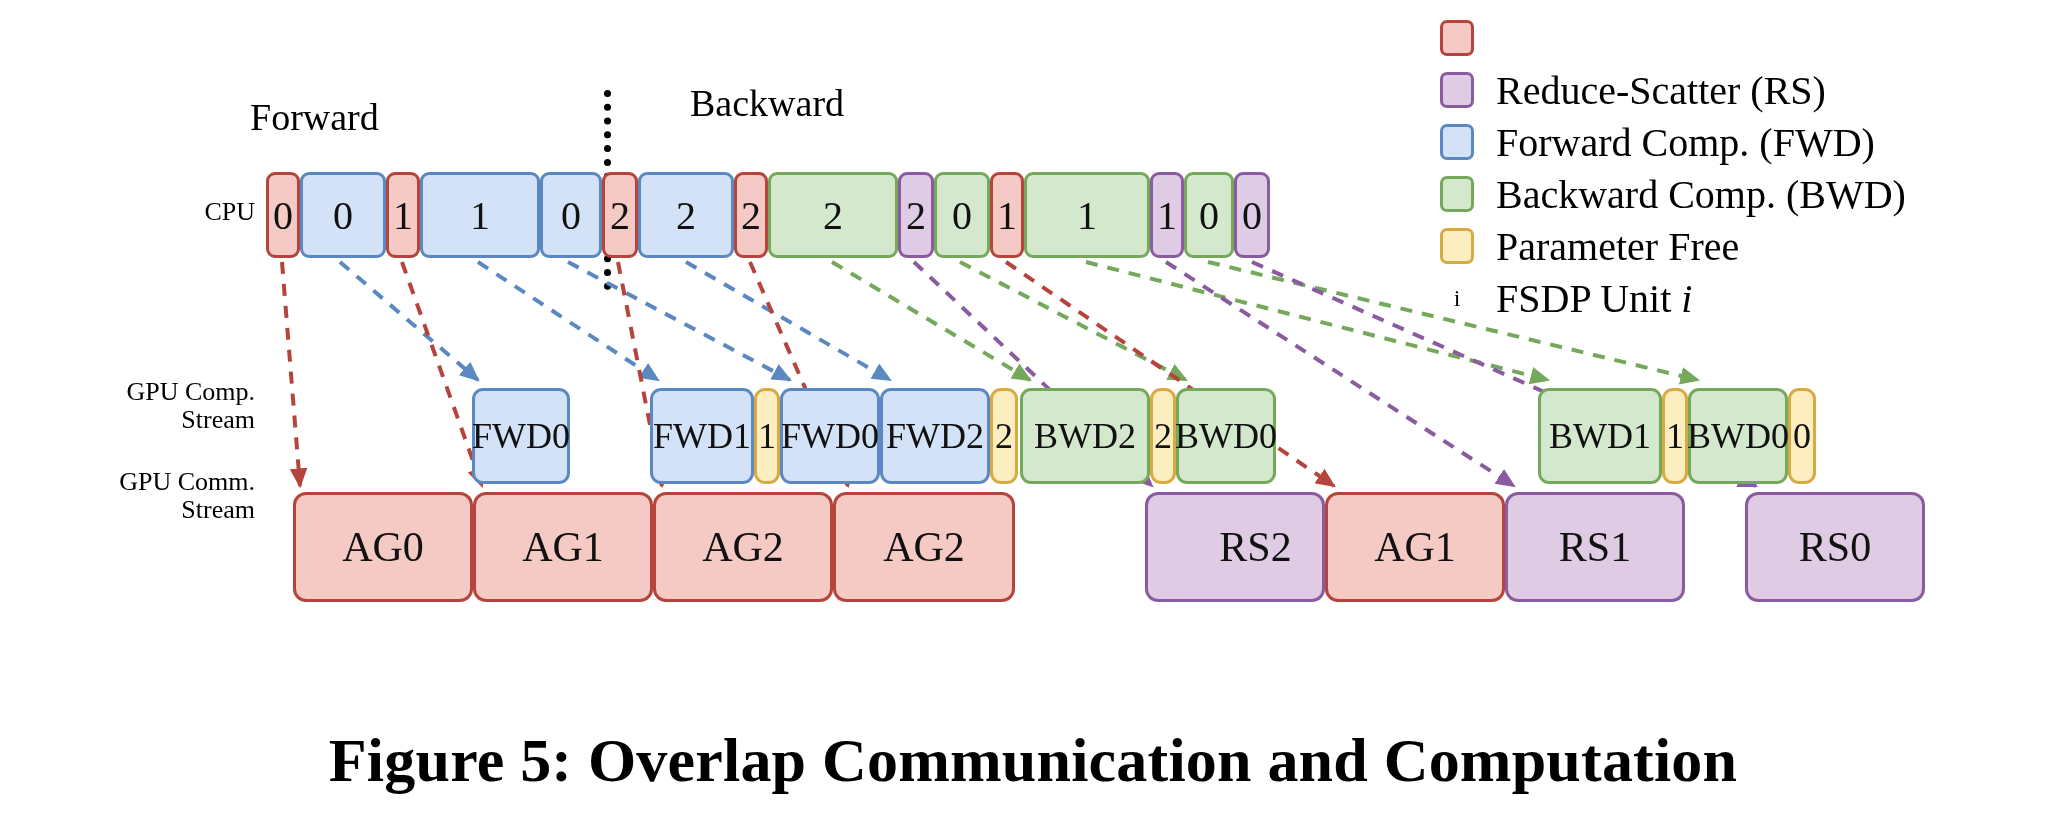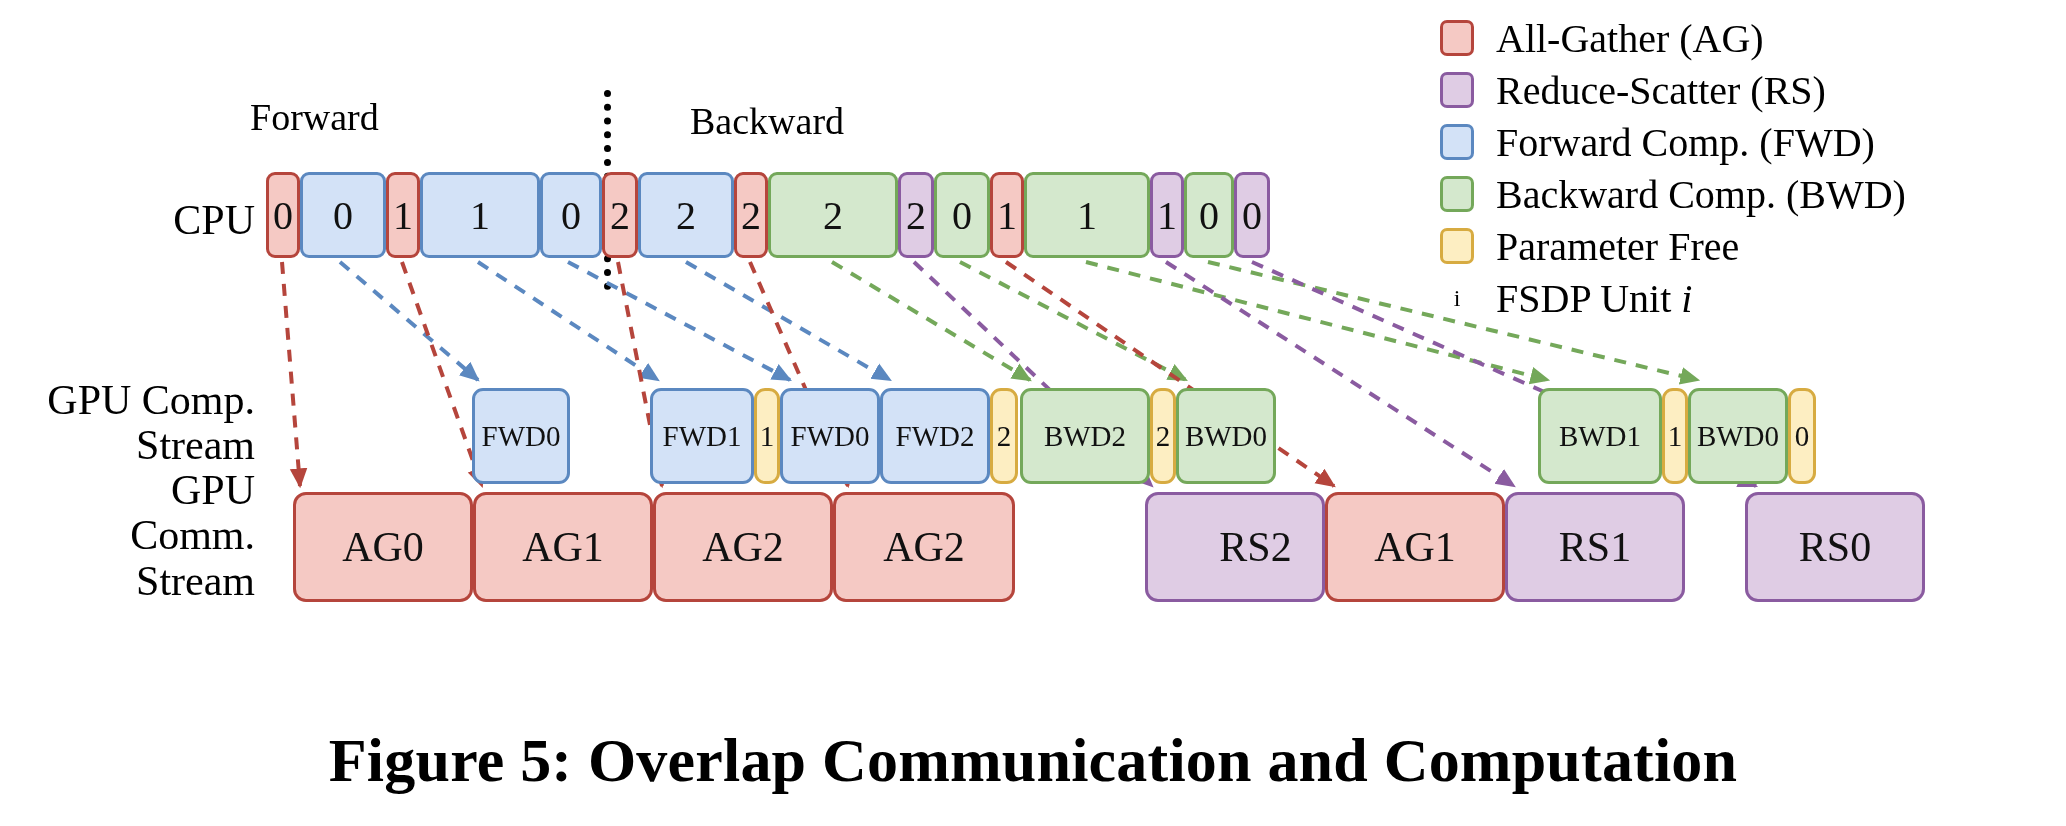--- a/index.html
+++ b/index.html
@@ -17,26 +17,26 @@
     display:flex;align-items:center;justify-content:center;
     white-space:nowrap;overflow:visible;
   }
   .ag  {background:#f5c9c4;border-color:#b5453c;}
   .rs  {background:#dfcce4;border-color:#8a5ba0;}
   .fwd {background:#d3e2f7;border-color:#5b88c0;}
   .bwd {background:#d4e8cd;border-color:#74a85a;}
   .pf  {background:#fdeec2;border-color:#d7ab41;}
 
   .cpu-row .blk{height:86px;top:0;font-size:40px;color:#111;border-radius:9px;}
-  .comp-row .blk{height:96px;top:0;font-size:29px;color:#111;border-radius:11px;}
+  .comp-row .blk{height:96px;top:0;font-size:36px;color:#111;border-radius:11px;}
   .comm-row .blk{height:110px;top:0;font-size:42px;color:#111;border-radius:13px;}
 
   
   .rowlabel{
-    position:absolute;text-align:right;font-size:42px;color:#000;
+    position:absolute;text-align:right;font-size:26px;color:#000;
     line-height:1.08;white-space:pre-line;
   }
   .phase-label{
     position:absolute;font-size:38px;color:#000;text-align:left;
   }
 
   
   .divider{
     position:absolute;width:0;border-left:7px dotted #000;
   }
@@ -66,21 +66,21 @@
   #arrows{position:absolute;left:0;top:0;width:2066px;height:826px;
           pointer-events:none;}
 </style>
 </head>
 <body>
 
 <div id="stage">
 
   <div id="phase-layer">
       <div class="phase-label" style="left: 250px; top: 95px; width: 200px;">Forward</div>
-      <div class="phase-label" style="left: 690px; top: 99px; width: 220px;">Backward</div>
+      <div class="phase-label" style="left: 690px; top: 81px; width: 220px;">Backward</div>
     </div>
 
   <div class="divider" id="divider" style="left: 604px; top: 90px; height: 200px;"></div>
 
   <div id="rowlabel-layer">
       <div class="rowlabel" style="left: 70px; top: 198px; width: 185px;">CPU</div>
       <div class="rowlabel" style="left: 40px; top: 378px; width: 215px;">GPU Comp.
 Stream</div>
       <div class="rowlabel" style="left: 40px; top: 468px; width: 215px;">GPU Comm.
 Stream</div>
@@ -162,21 +162,20 @@
       <div class="blk ag" style="left: 833px; width: 182px;">AG2</div>
       <div class="blk rs" style="left: 1145px; width: 180px; padding-left: 41px;">RS2</div>
       <div class="blk ag" style="left: 1325px; width: 180px;">AG1</div>
       <div class="blk rs" style="left: 1505px; width: 180px;">RS1</div>
       <div class="blk rs" style="left: 1745px; width: 180px;">RS0</div>
     </div>
 
   <div id="legend">
       <div class="lg-row">
         <div class="lg-sw" style="background: rgb(245, 201, 196); border-color: rgb(181, 69, 60);"></div>
-        <div class="lg-tx">All-Gather (AG)</div>
       </div>
       <div class="lg-row">
         <div class="lg-sw" style="background: rgb(223, 204, 228); border-color: rgb(138, 91, 160);"></div>
         <div class="lg-tx">Reduce-Scatter (RS)</div>
       </div>
       <div class="lg-row">
         <div class="lg-sw" style="background: rgb(211, 226, 247); border-color: rgb(91, 136, 192);"></div>
         <div class="lg-tx">Forward Comp. (FWD)</div>
       </div>
       <div class="lg-row">

